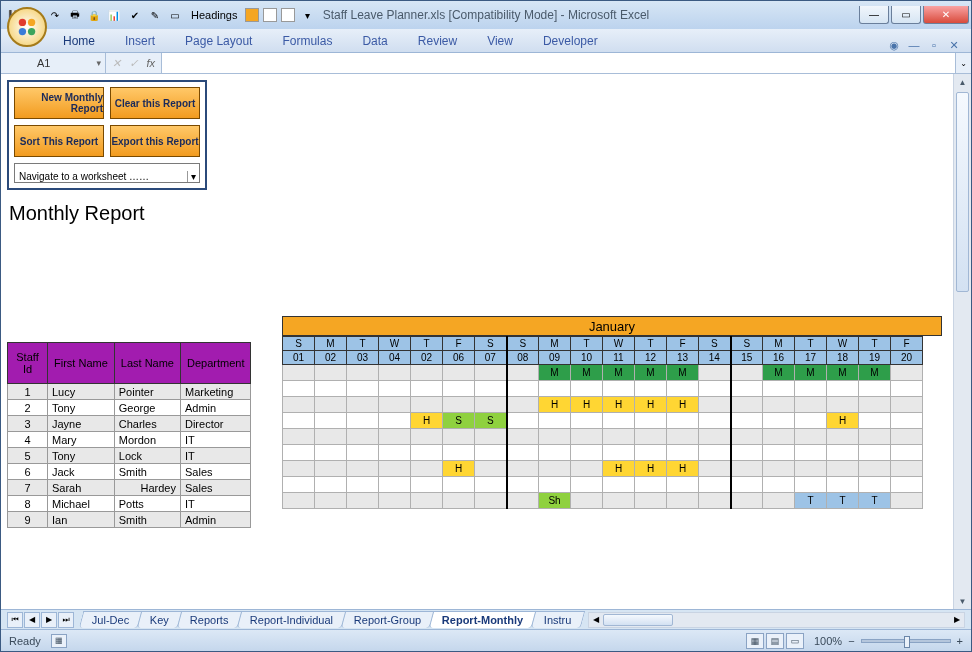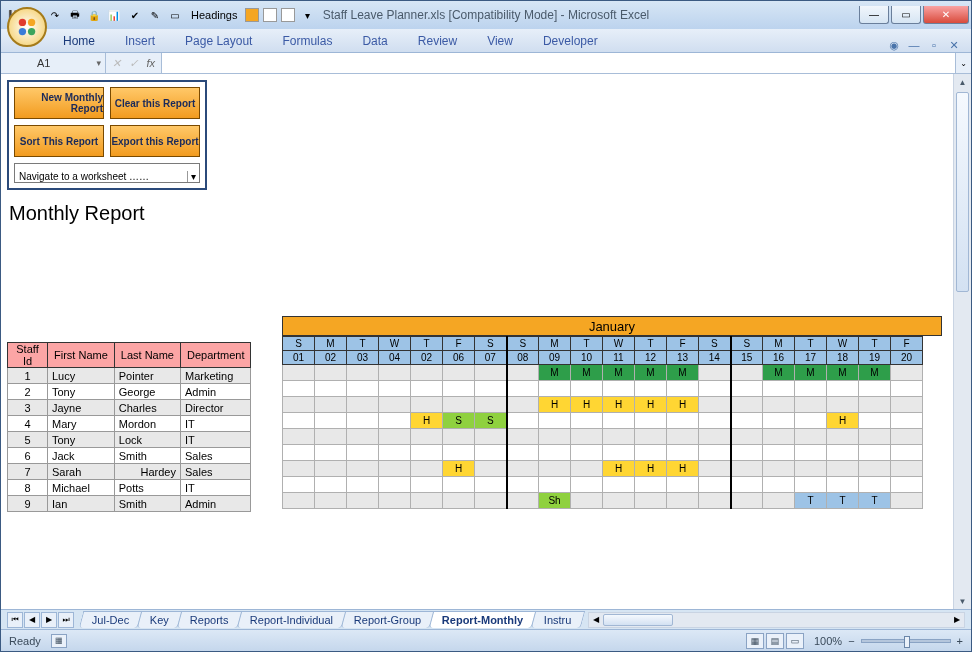--- a/index.html
+++ b/index.html
@@ -31,21 +31,21 @@
 .vscroll .thumb{position:absolute;left:2px;right:2px;top:18px;height:200px;background:linear-gradient(#f5f9fe,#d3e1f2);border:1px solid #a1b7d4;border-radius:2px;}
 .vscroll .arr{position:absolute;left:0;right:0;height:16px;display:flex;align-items:center;justify-content:center;font-size:8px;color:#4a5a6a;}
 .vscroll .arr.up{top:0;} .vscroll .arr.dn{bottom:0;}
 .controls-panel{position:absolute;left:6px;top:6px;width:200px;border:2px solid #2b4a7a;padding:5px;background:#fff;}
 .controls-row{display:flex;gap:6px;margin-bottom:6px;}
 .ctrl-btn{flex:1;height:32px;background:linear-gradient(#ffc869,#f29b1f);border:1px solid #7a4a00;color:#1a2a5a;font-size:10px;font-weight:bold;text-align:right;display:flex;align-items:center;justify-content:center;line-height:1.1;cursor:pointer;}
 .nav-drop{width:100%;height:20px;border:1px solid #7a7a7a;font-size:10px;padding-left:4px;display:flex;align-items:flex-end;justify-content:space-between;background:#fff;}
 .nav-drop::after{content:"▾";padding-right:3px;border-left:1px solid #999;padding-left:3px;}
 .report-title{position:absolute;left:8px;top:128px;font-size:20px;font-family:Liberation Sans, sans-serif;}
 .staff-table{position:absolute;left:6px;top:268px;border-collapse:collapse;}
-.staff-table th{background:#fca5a5;border:1px solid #333;font-size:11px;font-weight:normal;padding:0 6px;height:22px;}
+.staff-table th{background:#a21caf;border:1px solid #333;font-size:11px;font-weight:normal;padding:8px 6px;height:22px;}
 .staff-table td{border:1px solid #999;height:16px;font-size:11px;padding:0 4px;}
 .staff-table tr.odd td{background:#e8e8e8;}
 .month-header{position:absolute;left:281px;top:242px;height:20px;background:#f5a623;border:1px solid #333;display:flex;align-items:center;justify-content:center;font-size:13px;width:660px;color:#000;}
 .cal-table{position:absolute;left:281px;top:262px;border-collapse:collapse;}
 .cal-table th{background:#9dc3e6;border:1px solid #333;font-size:10px;font-weight:normal;width:32px;height:14px;}
 .cal-table td{border:1px solid #b0b0b0;width:32px;height:16px;font-size:10px;text-align:center;}
 .cal-table tr.odd td{background:#e8e8e8;}
 .cal-table .wk-sep{border-left:2px solid #000;}
 .c-M{background:#2e9e4a !important;color:#000;}
 .c-H{background:#ffd633 !important;}

